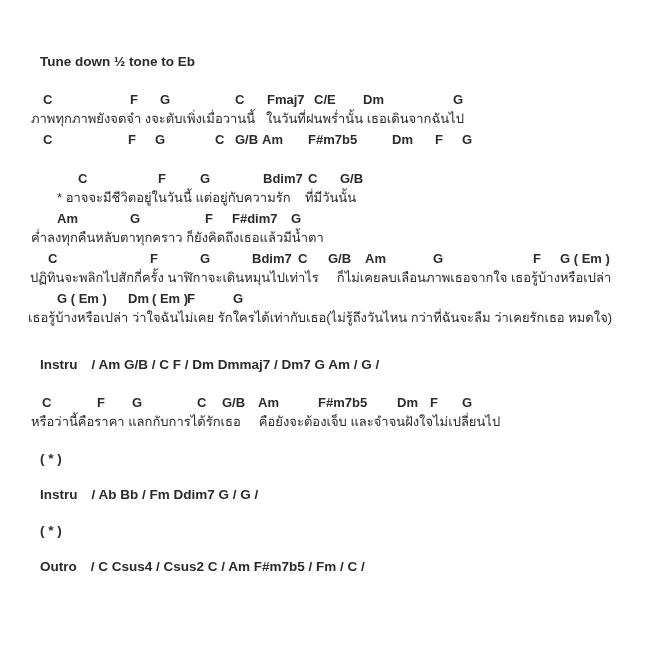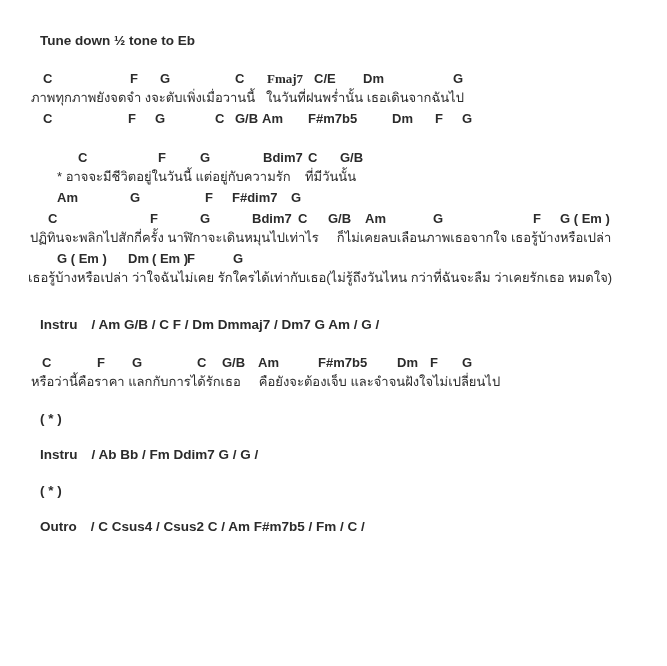--- a/index.html
+++ b/index.html
@@ -9,21 +9,21 @@
   }
   body {
     width: 667px;
     height: 666px;
     overflow: hidden;
     font-family: "Liberation Sans", "DejaVu Sans", sans-serif;
     color: #2b2b2b;
   }
   .sheet {
     position: relative;
-    padding: 33px 10px 10px 0;
+    padding: 54px 10px 10px 0;
     box-sizing: border-box;
     width: 667px;
   }
   .block { margin-top: 20px; }
   .block.first { margin-top: 0; }
   .block.gap-lg { margin-top: 30px; }
 
   .tuning-note, .section-line, .marker-line {
     padding-left: 40px;
     font-weight: bold;
@@ -59,21 +59,21 @@
 <div class="sheet" id="sheet">
   <div class="tuning-note block first">Tune down ½ tone to Eb</div>
 
     <div class="block">
       <div class="pair">
         <div class="chordline">
           <span class="chord" style="left: 43px;">C</span>
           <span class="chord" style="left: 130px;">F</span>
           <span class="chord" style="left: 160px;">G</span>
           <span class="chord" style="left: 235px;">C</span>
-          <span class="chord" style="left: 267px; font-family: Liberation Serif, serif;">Fmaj7</span>
+          <span class="chord" style="left: 267px;">Fmaj7</span>
           <span class="chord" style="left: 314px;">C/E</span>
           <span class="chord" style="left: 363px;">Dm</span>
           <span class="chord" style="left: 453px;">G</span>
         </div>
         <div class="lyric" style="padding-left: 31px;">ภาพทุกภาพยังจดจำ งจะตับเพิ่งเมื่อวานนี้   ในวันที่ฝนพร่ำนั้น เธอเดินจากฉันไป</div>
       </div>
       <div class="pair">
         <div class="chordline">
           <span class="chord" style="left: 43px;">C</span>
           <span class="chord" style="left: 128px;">F</span>
@@ -101,20 +101,21 @@
         <div class="lyric" style="padding-left: 57px;">* อาจจะมีชีวิตอยู่ในวันนี้ แต่อยู่กับความรัก    ที่มีวันนั้น</div>
       </div>
       <div class="pair">
         <div class="chordline">
           <span class="chord" style="left: 57px;">Am</span>
           <span class="chord" style="left: 130px;">G</span>
           <span class="chord" style="left: 205px;">F</span>
           <span class="chord" style="left: 232px;">F#dim7</span>
           <span class="chord" style="left: 291px;">G</span>
         </div>
+        <div class="lyric" style="padding-left: 31px;">ค่ำลงทุกคืนหลับตาทุกคราว ก็ยังคิดถึงเธอแล้วมีน้ำตา</div>
       </div>
       <div class="pair">
         <div class="chordline">
           <span class="chord" style="left: 48px;">C</span>
           <span class="chord" style="left: 150px;">F</span>
           <span class="chord" style="left: 200px;">G</span>
           <span class="chord" style="left: 252px;">Bdim7</span>
           <span class="chord" style="left: 298px;">C</span>
           <span class="chord" style="left: 328px;">G/B</span>
           <span class="chord" style="left: 365px;">Am</span>

